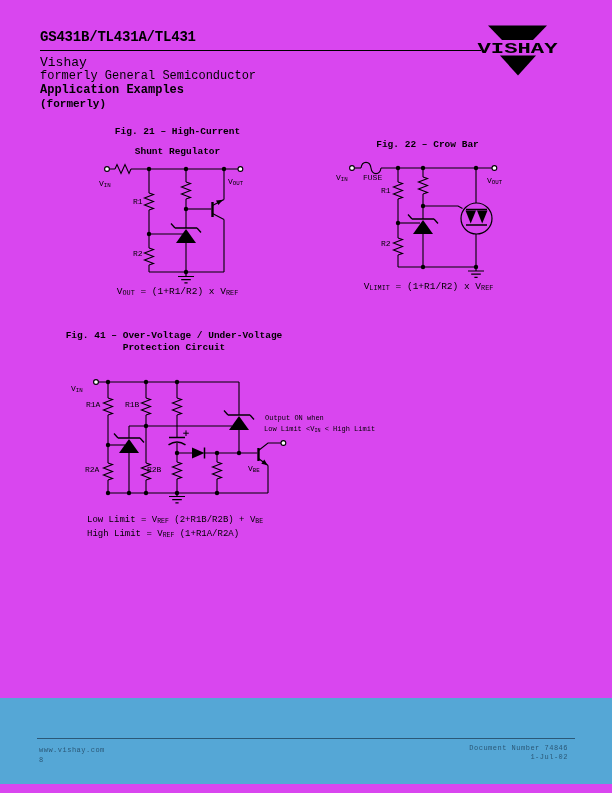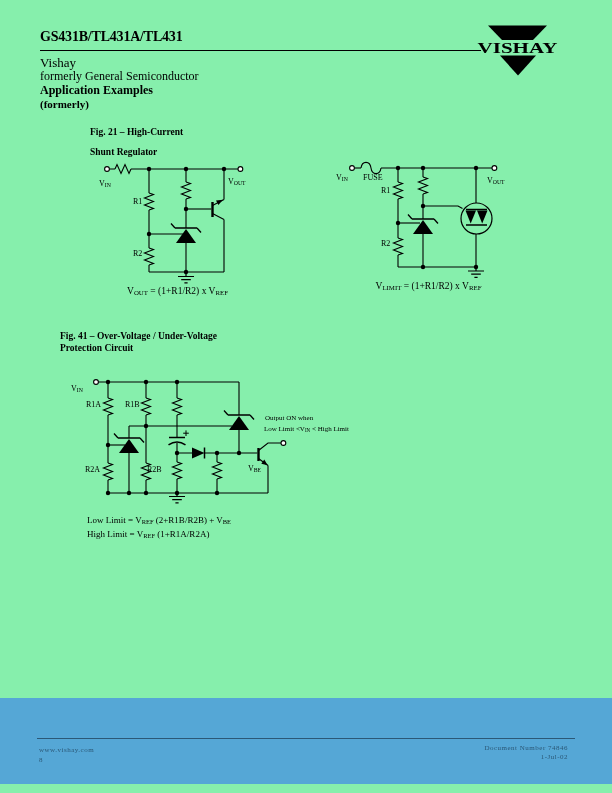--- a/index.html
+++ b/index.html
@@ -1,21 +1,21 @@
 <!DOCTYPE html>
 <html><head>
 <meta charset="utf-8">
 <style>
   body{margin:0;background:#888}
-  .page{position:relative;width:612px;height:793px;background:#86efac;
-        font-family:Liberation Serif, serif;color:#000;overflow:hidden;margin:0 auto}
+  .page{position:relative;width:612px;height:793px;background:#d946ef;
+        font-family:Liberation Mono, monospace;color:#000;overflow:hidden;margin:0 auto}
   .abs{position:absolute}
   .clabel{font-size:8px;line-height:9px;white-space:nowrap}
   .sub{font-size:0.72em;vertical-align:-0.2em;letter-spacing:0}
-  .figtitle{font-weight:bold;font-size:9.5px;line-height:12px;white-space:nowrap}
+  .figtitle{font-weight:bold;font-size:9.5px;line-height:12px;text-align:center;white-space:nowrap}
   .formula{font-size:9.5px;line-height:11px;white-space:nowrap}
   .note{font-size:7px;line-height:8px;white-space:nowrap}
   .ftr{font-size:7px;line-height:8px;letter-spacing:0.5px;white-space:nowrap}
   svg.circ{position:absolute;overflow:visible}
 </style>
 </head>
 <body>
 
 <div class="page">
 
@@ -76,20 +76,21 @@
     <circle cx="240.4" cy="169" r="2.4" fill="#fff" stroke="#000" stroke-width="1.1"></circle>
   </svg>
 
   <span class="abs clabel" style="left:99px;top:179px"><span>V</span><span class="sub">IN</span></span>
   <span class="abs clabel" style="left:228px;top:177px"><span>V</span><span class="sub">OUT</span></span>
   <span class="abs clabel" style="left:133px;top:197px">R1</span>
   <span class="abs clabel" style="left:133px;top:249px">R2</span>
 
   <div class="abs formula" style="left:90px;top:286px;width:175px;text-align:center"><span>V</span><span class="sub">OUT</span><span> = (1+R1/R2) x V</span><span class="sub">REF</span></div>
 
+  <div class="abs figtitle" style="left:340px;top:139px;width:175px">Fig. 22 – Crow Bar</div>
 
   <svg class="circ" style="left:330px;top:158px" width="185" height="137" viewBox="330 158 185 137">
     <g stroke="#000" stroke-width="1.1" fill="none">
       <path d="M354.4,168 H361"></path>
       <path d="M361,168 C362,160.5 370,160.5 371,168 C372,175.5 380,175.5 381,168"></path>
       <path d="M381,168 H492"></path>
       <path d="M398,168 V182"></path>
       <path d="M398,182 l4.5,1.5 l-9,3.5 l9,3.5 l-9,3.5 l9,3.5 l-4.5,1.5"></path>
       <path d="M398,199 V238"></path>
       <path d="M398,238 l4.5,1.5 l-9,3.5 l9,3.5 l-9,3.5 l9,3.5 l-4.5,1.5"></path>

